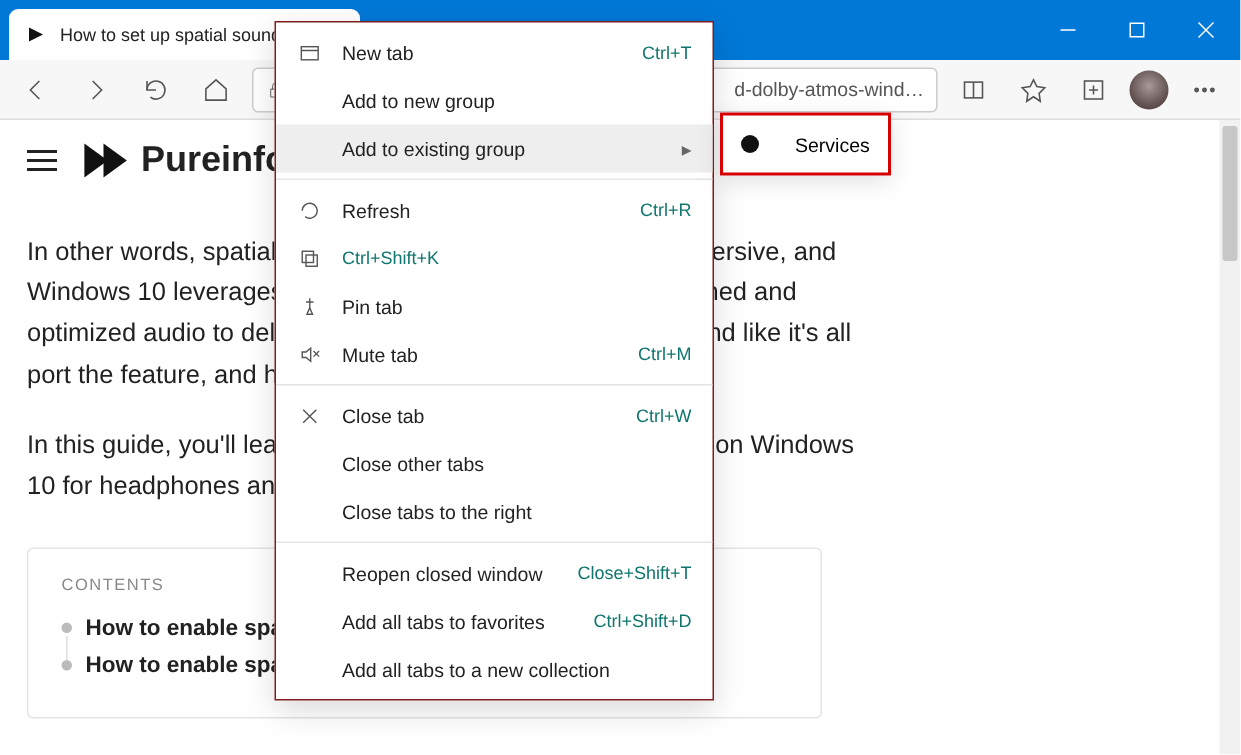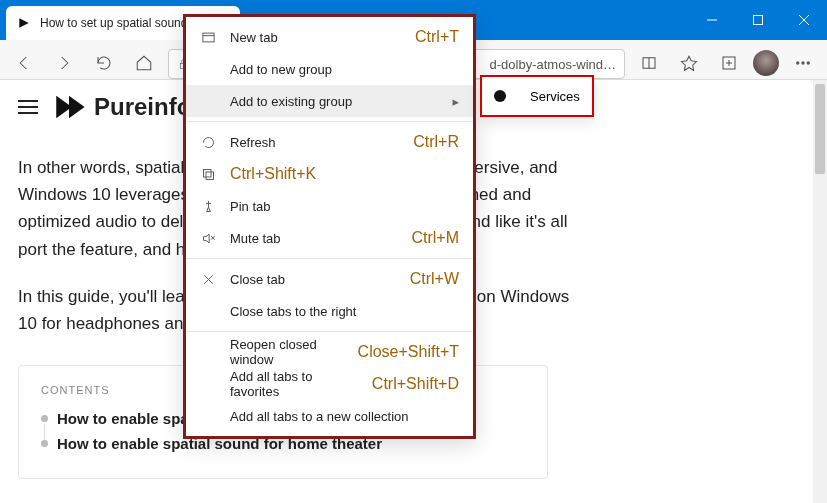--- a/index.html
+++ b/index.html
@@ -11,21 +11,21 @@
   .tab { background: #fff; height: 34px; margin-top: 6px; border-radius: 6px 6px 0 0; display: flex; align-items: center; padding: 0 10px; min-width: 200px; gap: 8px; font-size: 12px; color: #222; }
   .tab .favicon { width: 16px; height: 16px; display: inline-flex; align-items: center; justify-content: center; }
   .tab .favicon svg { width: 14px; height: 14px; }
   .tab .close { margin-left: auto; font-size: 14px; color: #555; }
   .newtab-plus { width: 32px; height: 34px; margin-top: 6px; display: flex; align-items: center; justify-content: center; color: #fff; font-size: 18px; font-weight: 300; }
   .win-controls { margin-left: auto; display: flex; height: 40px; }
   .win-btn { width: 46px; display: flex; align-items: center; justify-content: center; color: #fff; }
   .win-btn svg { width: 12px; height: 12px; stroke: #fff; fill: none; }
 
   
-  .toolbar { height: 40px; background: #f7f7f7; border-bottom: 1px solid #ddd; display: flex; align-items: flex-end; padding: 0 8px; gap: 8px; }
+  .toolbar { height: 40px; background: #f7f7f7; border-bottom: 1px solid #ddd; display: flex; align-items: center; padding: 0 8px; gap: 8px; }
   .tb-btn { width: 32px; height: 32px; display: flex; align-items: center; justify-content: center; color: #555; border-radius: 4px; }
   .tb-btn svg { width: 18px; height: 18px; stroke: #555; fill: none; stroke-width: 1.4; }
   .addr { flex: 1; height: 30px; background: #fff; border: 1px solid #ccc; border-radius: 4px; display: flex; align-items: center; padding: 0 8px; gap: 8px; font-size: 13px; color: #555; overflow: hidden; white-space: nowrap; }
   .addr .lock { width: 14px; height: 14px; flex-shrink: 0; }
   .tb-right { display: flex; align-items: center; gap: 8px; }
   .avatar { width: 26px; height: 26px; border-radius: 50%; background: radial-gradient(circle at 50% 40%, #a99 0%, #655 60%, #433 100%); }
 
   
   .page { position: absolute; top: 80px; left: 0; right: 0; bottom: 0; padding: 0 18px; color: #222; overflow: hidden; }
   .brandbar { display: flex; align-items: center; gap: 14px; margin: 10px 0 30px; }
@@ -34,27 +34,27 @@
   .brand-logo { display: flex; align-items: center; gap: 8px; font-size: 24px; font-weight: 700; }
   .brand-logo svg { width: 34px; height: 34px; }
   .article p { font-size: 17px; line-height: 1.6; margin-bottom: 20px; max-width: 560px; }
   .toc { border: 1px solid #e4e4e4; border-radius: 4px; padding: 18px 22px; max-width: 530px; margin-top: 28px; }
   .toc-title { font-size: 11px; letter-spacing: 1px; color: #888; margin-bottom: 14px; }
   .toc-item { display: flex; align-items: center; gap: 14px; font-size: 15px; font-weight: 700; margin: 8px 0; position: relative; padding-left: 16px; }
   .toc-item::before { content: ""; width: 7px; height: 7px; border-radius: 50%; background: #bbb; position: absolute; left: 0; }
   .toc-line { position: absolute; left: 3px; top: 14px; width: 1px; height: 20px; background: #ddd; }
 
   
-  .ctx { position: absolute; top: 14px; left: 183px; width: 293px; background: #fff; border: 3px solid #7f1d1d; box-shadow: 0 6px 20px rgba(0,0,0,0.15); z-index: 50; padding: 4px 0; font-size: 13px; color: #222; }
+  .ctx { position: absolute; top: 14px; left: 183px; width: 293px; background: #fff; border: 1px solid #7f1d1d; box-shadow: 0 6px 20px rgba(0,0,0,0.15); z-index: 50; padding: 4px 0; font-size: 13px; color: #222; }
   .ctx-row { display: flex; align-items: center; height: 32px; padding: 0 14px; gap: 14px; }
   .ctx-row.hover { background: #eee; }
   .ctx-ico { width: 16px; display: flex; align-items: center; justify-content: center; color: #555; }
   .ctx-ico svg { width: 15px; height: 15px; stroke: #555; fill: none; stroke-width: 1.5; }
   .ctx-label { flex: 1; }
-  .ctx-accel { color: #a16207; font-size: 16px; }
+  .ctx-accel { color: #0f766e; font-size: 12px; }
   .ctx-sep { height: 1px; background: #e4e4e4; margin: 4px 0; }
   .ctx-sub-arrow { color: #666; }
 
   
   .submenu { position: absolute; top: 75px; left: 480px; width: 114px; background: #fff; border: 2px solid #d60000; box-shadow: 0 4px 16px rgba(0,0,0,0.12); z-index: 60; padding: 4px 0; }
   .submenu .ctx-row { height: 30px; padding: 0 12px; gap: 24px; font-size: 13px; }
   .sub-dot { width: 12px; height: 12px; border-radius: 50%; background: #111; }
 
   
   .vsb { position: absolute; right: 0; top: 80px; bottom: 0; width: 14px; background: #f1f1f1; }
@@ -254,20 +254,24 @@
         <svg viewBox="0 0 24 24">
           <line x1="5" y1="5" x2="19" y2="19"></line>
           <line x1="19" y1="5" x2="5" y2="19"></line>
         </svg>
       </span>
     <span class="ctx-label">Close tab</span>
     <span class="ctx-accel">Ctrl+W</span>
   </div>
   <div class="ctx-row">
     <span class="ctx-ico"></span>
+    <span class="ctx-label">Close other tabs</span>
+  </div>
+  <div class="ctx-row">
+    <span class="ctx-ico"></span>
     <span class="ctx-label">Close tabs to the right</span>
   </div>
   <div class="ctx-sep"></div>
   <div class="ctx-row">
     <span class="ctx-ico"></span>
     <span class="ctx-label">Reopen closed window</span>
     <span class="ctx-accel">Close+Shift+T</span>
   </div>
   <div class="ctx-row">
     <span class="ctx-ico"></span>

